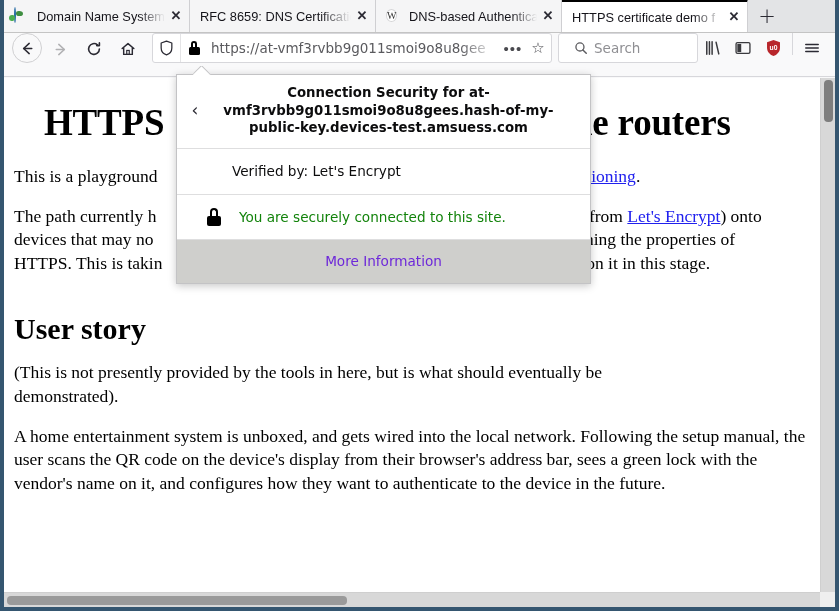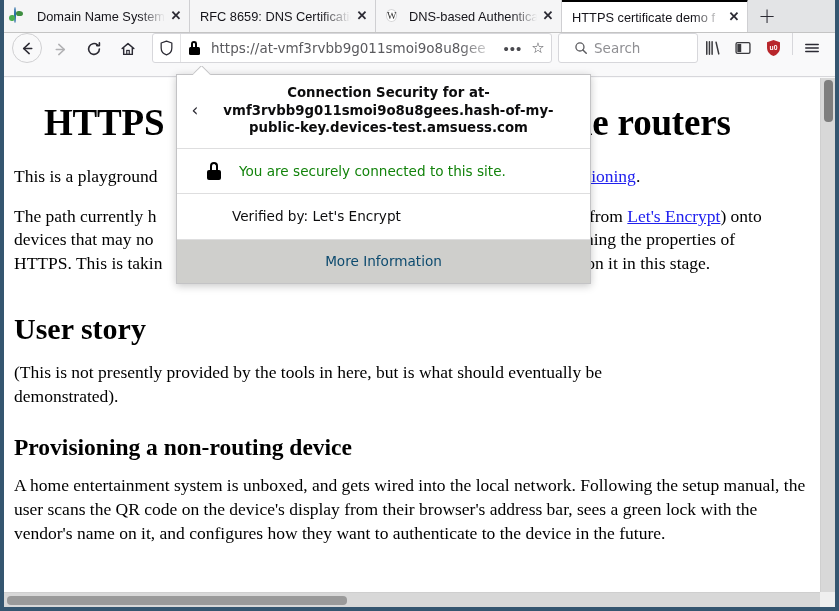--- a/index.html
+++ b/index.html
@@ -353,21 +353,21 @@
     padding: 14px 12px 15px 55px;
     font-size: 13.6px;
     color: #0c0c0d;
     border-bottom: 1px solid #dededf;
   }
   #popup-more {
     background: #cfcfcc;
     text-align: center;
     padding: 13px 0 14px 0;
     font-size: 13.6px;
-    color: #0c4a6e;
+    color: #6d28d9;
     cursor: pointer;
   }
 
   
   .lock-icon {
     position: relative;
     width: 11px; height: 14px;
     display: inline-block;
   }
   .lock-icon .body {
@@ -522,21 +522,20 @@
       </p>
 
 
       <h2>User story</h2>
 
       <p>
         <span>(This is not presently provided by the tools in here, but is what should eventually be</span><br>
         <span>demonstrated).</span>
       </p>
 
-      <h3>Provisioning a non-routing device</h3>
 
       <p>A home entertainment system is unboxed, and gets wired into the local network. Following the setup manual, the user scans the QR code on the device's display from their browser's address bar, sees a green lock with the vendor's name on it, and configures how they want to authenticate to the device in the future.</p>
 
     </div>
   </div>
 
   <div id="vscroll">
     <div id="vthumb"></div>
   </div>
   <div id="hscroll">
@@ -544,29 +543,29 @@
   </div>
   <div id="corner"></div>
 
   <div id="popup">
     <div id="popup-arrow"></div>
 
     <div id="popup-header">
       <div id="popup-back">‹</div>
       <div id="popup-title">Connection Security for at-vmf3rvbb9g011smoi9o8u8gees.hash-of-my-public-key.devices-test.amsuess.com</div>
     </div>
+
+    <div id="popup-verified">Verified by: Let's Encrypt</div>
 
     <div id="popup-secure">
       <span class="lockglyph">
         <span class="lock-icon lock-big" style="color:#000">
           <span class="shackle"></span>
             <span class="body"></span>
         </span>
       </span>
       <span id="popup-secure-text">You are securely connected to this site.</span>
     </div>
 
-    <div id="popup-verified">Verified by: Let's Encrypt</div>
-
     <div id="popup-more">More Information</div>
   </div>
 
 </div>
 
 </body></html>

